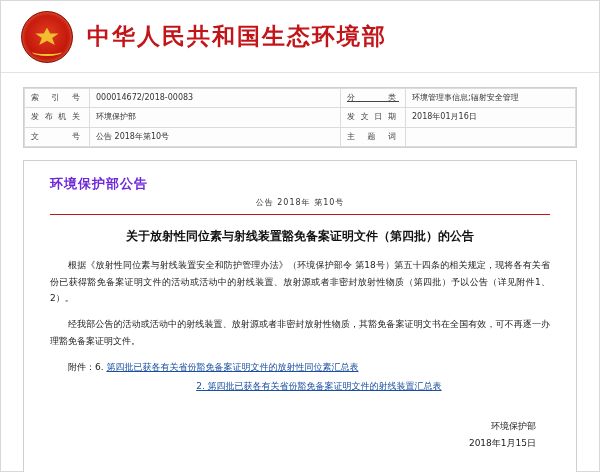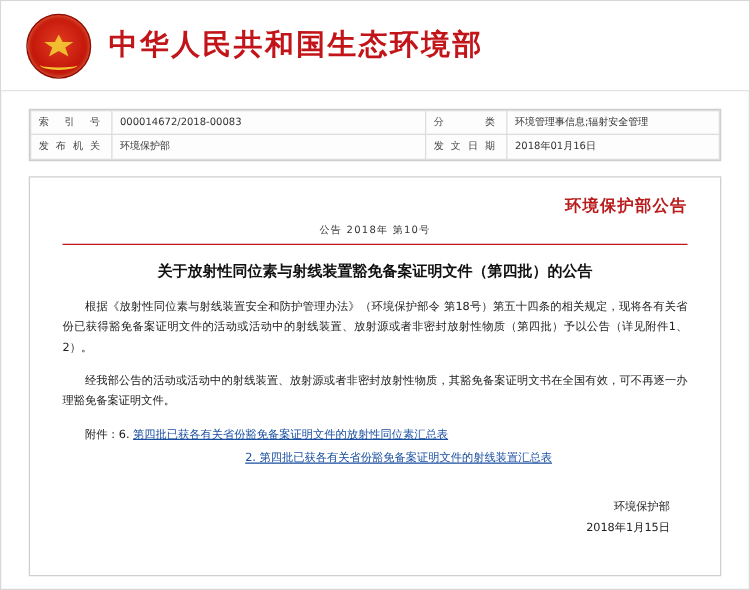--- a/index.html
+++ b/index.html
@@ -115,38 +115,38 @@
     color: #444;
     letter-spacing: 3px;
     text-align: justify;
     text-align-last: justify;
   }
   td.val {
     color: #333;
   }
   .meta .c1 { width: 52px; }
   .meta .c2 { width: 238px; }
-  .meta .c3 { width: 48px; }
+  .meta .c3 { width: 48px; text-decoration: underline; }
   .meta .c4 { width: auto; }
 
   
   .doc {
     margin: 12px 22px 0 22px;
     border: 1px solid #cfcfcf;
     background: #fff;
     padding: 14px 26px 16px 26px;
     box-sizing: border-box;
     height: 320px;
     overflow: hidden;
     position: relative;
   }
   .doc-head {
-    text-align: right;
+    text-align: left;
     font-family: "DejaVu Serif", "Liberation Serif", serif;
-    color: #b91c1c;
+    color: #6d28d9;
     font-weight: bold;
     font-size: 13px;
     letter-spacing: 1px;
   }
   .doc-no {
     text-align: center;
     font-size: 8px;
     color: #333;
     margin-top: 4px;
     letter-spacing: 1px;
@@ -223,20 +223,26 @@
         <td class="val c2">000014672/2018-00083</td>
         <td class="lbl c3">分类</td>
         <td class="val c4">环境管理事信息;辐射安全管理</td>
       </tr>
       <tr>
         <td class="lbl">发布机关</td>
         <td class="val">环境保护部</td>
         <td class="lbl">发文日期</td>
         <td class="val">2018年01月16日</td>
       </tr>
+      <tr>
+        <td class="lbl">文号</td>
+        <td class="val">公告 2018年第10号</td>
+        <td class="lbl">主题词</td>
+        <td class="val"></td>
+      </tr>
     </tbody>
       </table>
   </div>
 
   <div class="doc">
     <div class="doc-head">环境保护部公告</div>
     <div class="doc-no">公告 2018年 第10号</div>
     <div class="rule"></div>
     <div class="doc-title">关于放射性同位素与射线装置豁免备案证明文件（第四批）的公告</div>
 

